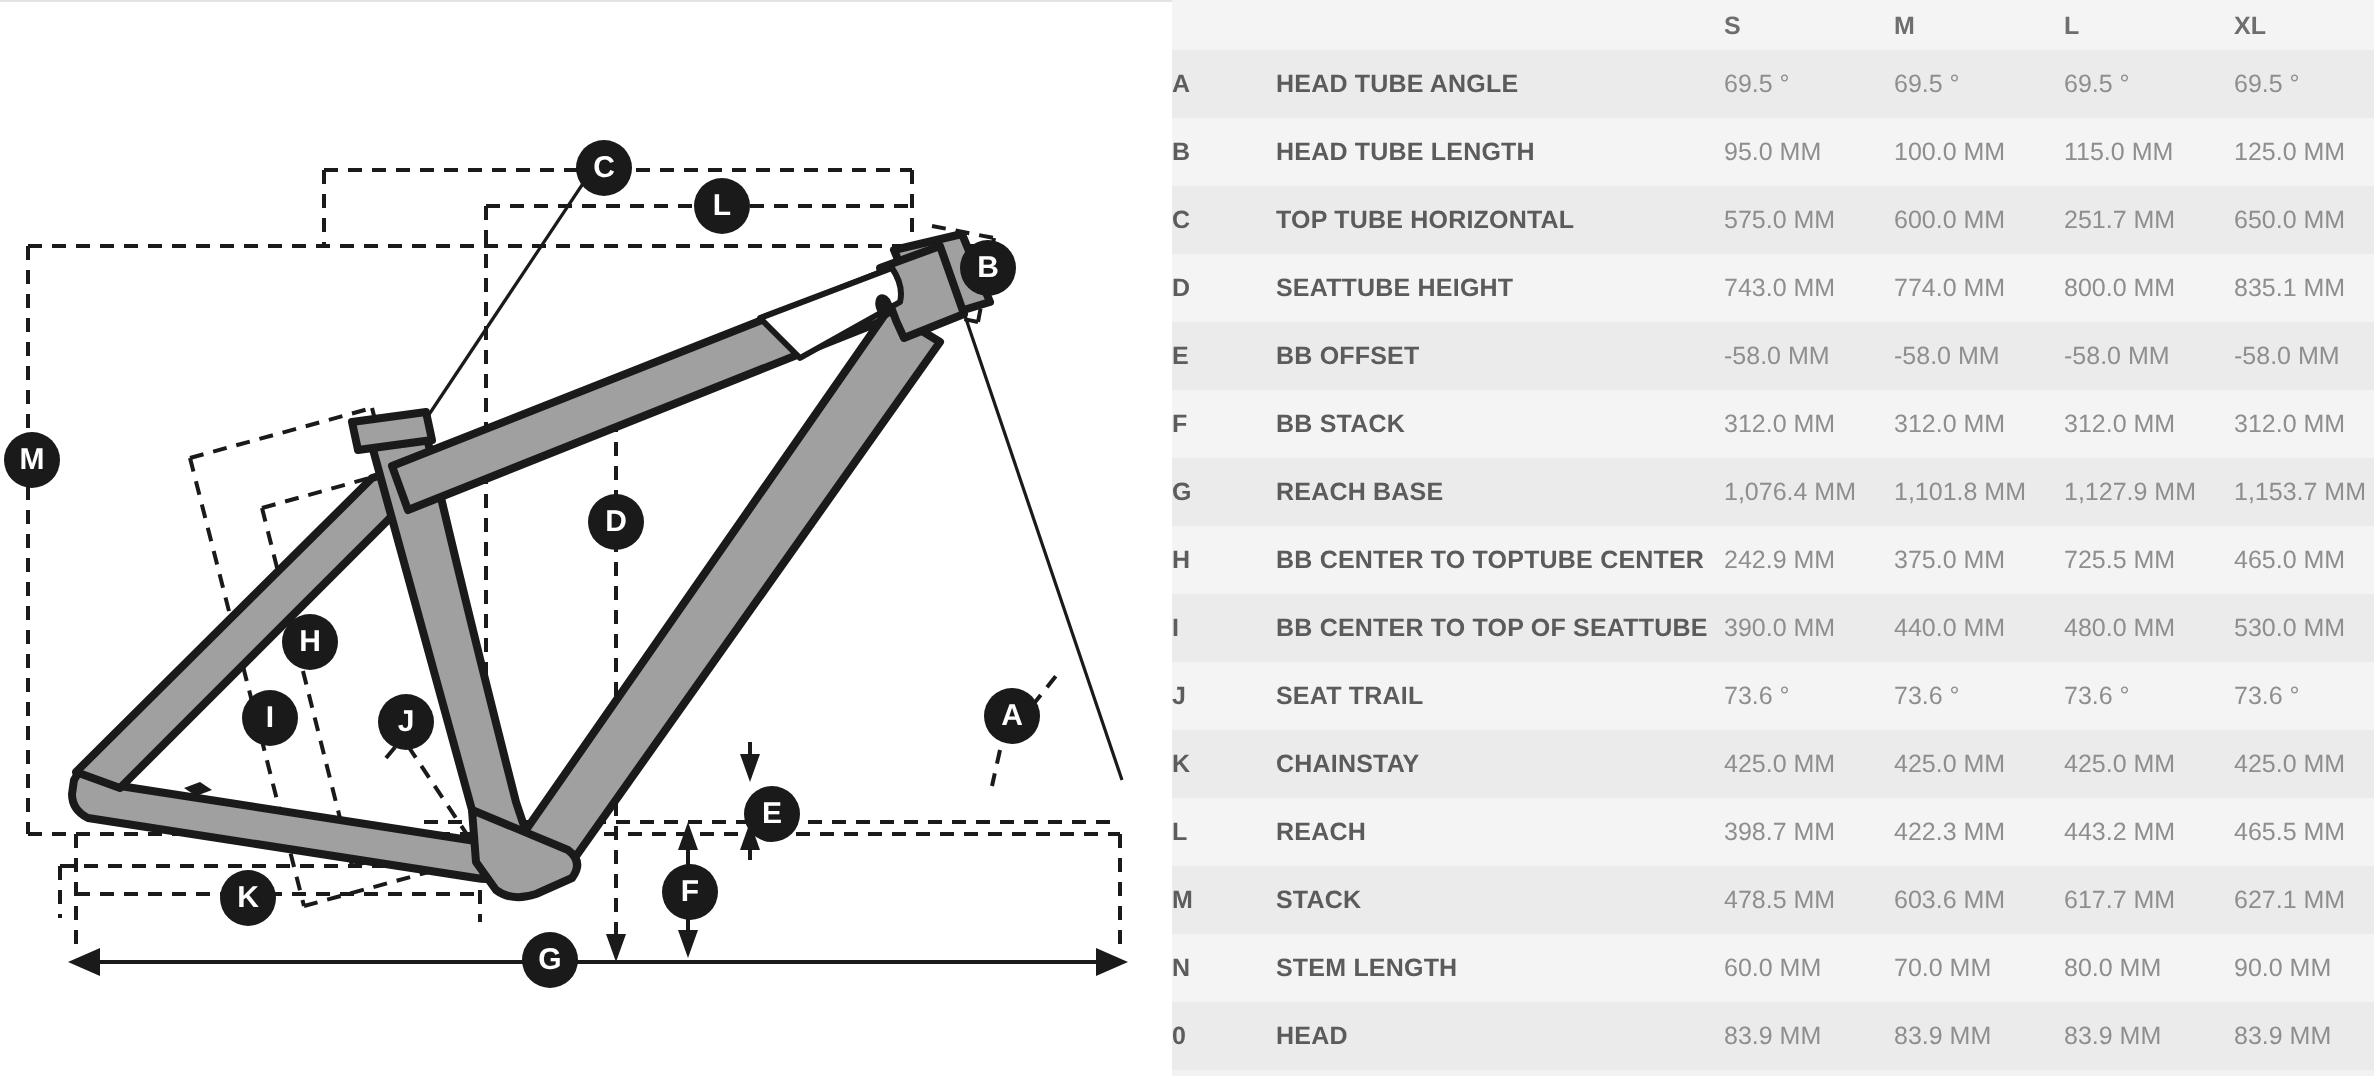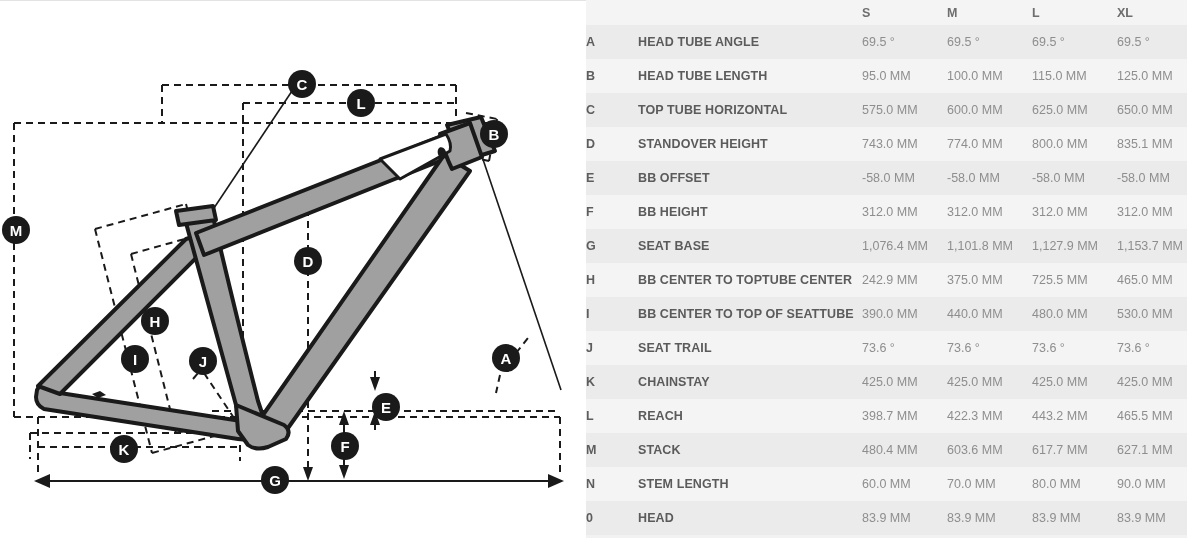--- a/index.html
+++ b/index.html
@@ -368,50 +368,50 @@
             <td class="val">95.0 MM</td>
             <td class="val">100.0 MM</td>
             <td class="val">115.0 MM</td>
             <td class="val">125.0 MM</td>
           </tr>
           <tr class="odd">
             <td class="key">C</td>
             <td class="label">TOP TUBE HORIZONTAL</td>
             <td class="val">575.0 MM</td>
             <td class="val">600.0 MM</td>
-            <td class="val">625.0 MM</td>
+            <td class="val">251.7 MM</td>
             <td class="val">650.0 MM</td>
           </tr>
           <tr class="even">
             <td class="key">D</td>
-            <td class="label">STANDOVER HEIGHT</td>
+            <td class="label">SEATTUBE HEIGHT</td>
             <td class="val">743.0 MM</td>
             <td class="val">774.0 MM</td>
             <td class="val">800.0 MM</td>
             <td class="val">835.1 MM</td>
           </tr>
           <tr class="odd">
             <td class="key">E</td>
             <td class="label">BB OFFSET</td>
             <td class="val">-58.0 MM</td>
             <td class="val">-58.0 MM</td>
             <td class="val">-58.0 MM</td>
             <td class="val">-58.0 MM</td>
           </tr>
           <tr class="even">
             <td class="key">F</td>
-            <td class="label">BB HEIGHT</td>
+            <td class="label">BB STACK</td>
             <td class="val">312.0 MM</td>
             <td class="val">312.0 MM</td>
             <td class="val">312.0 MM</td>
             <td class="val">312.0 MM</td>
           </tr>
           <tr class="odd">
             <td class="key">G</td>
-            <td class="label">SEAT BASE</td>
+            <td class="label">REACH BASE</td>
             <td class="val">1,076.4 MM</td>
             <td class="val">1,101.8 MM</td>
             <td class="val">1,127.9 MM</td>
             <td class="val">1,153.7 MM</td>
           </tr>
           <tr class="even">
             <td class="key">H</td>
             <td class="label">BB CENTER TO TOPTUBE CENTER</td>
             <td class="val">242.9 MM</td>
             <td class="val">375.0 MM</td>
@@ -446,21 +446,21 @@
             <td class="key">L</td>
             <td class="label">REACH</td>
             <td class="val">398.7 MM</td>
             <td class="val">422.3 MM</td>
             <td class="val">443.2 MM</td>
             <td class="val">465.5 MM</td>
           </tr>
           <tr class="odd">
             <td class="key">M</td>
             <td class="label">STACK</td>
-            <td class="val">480.4 MM</td>
+            <td class="val">478.5 MM</td>
             <td class="val">603.6 MM</td>
             <td class="val">617.7 MM</td>
             <td class="val">627.1 MM</td>
           </tr>
           <tr class="even">
             <td class="key">N</td>
             <td class="label">STEM LENGTH</td>
             <td class="val">60.0 MM</td>
             <td class="val">70.0 MM</td>
             <td class="val">80.0 MM</td>

